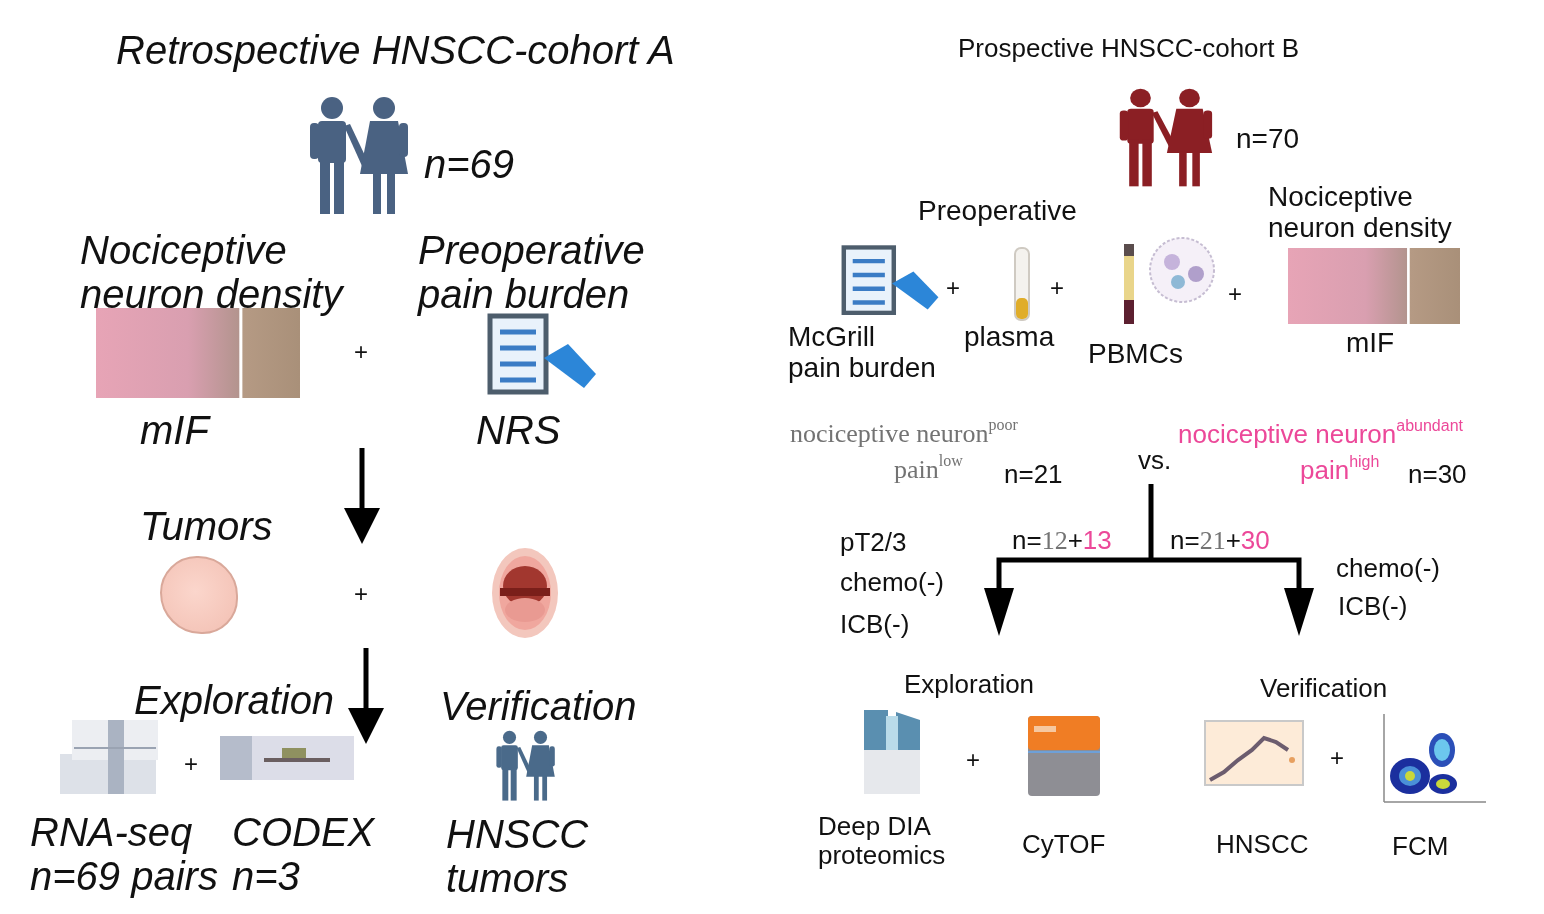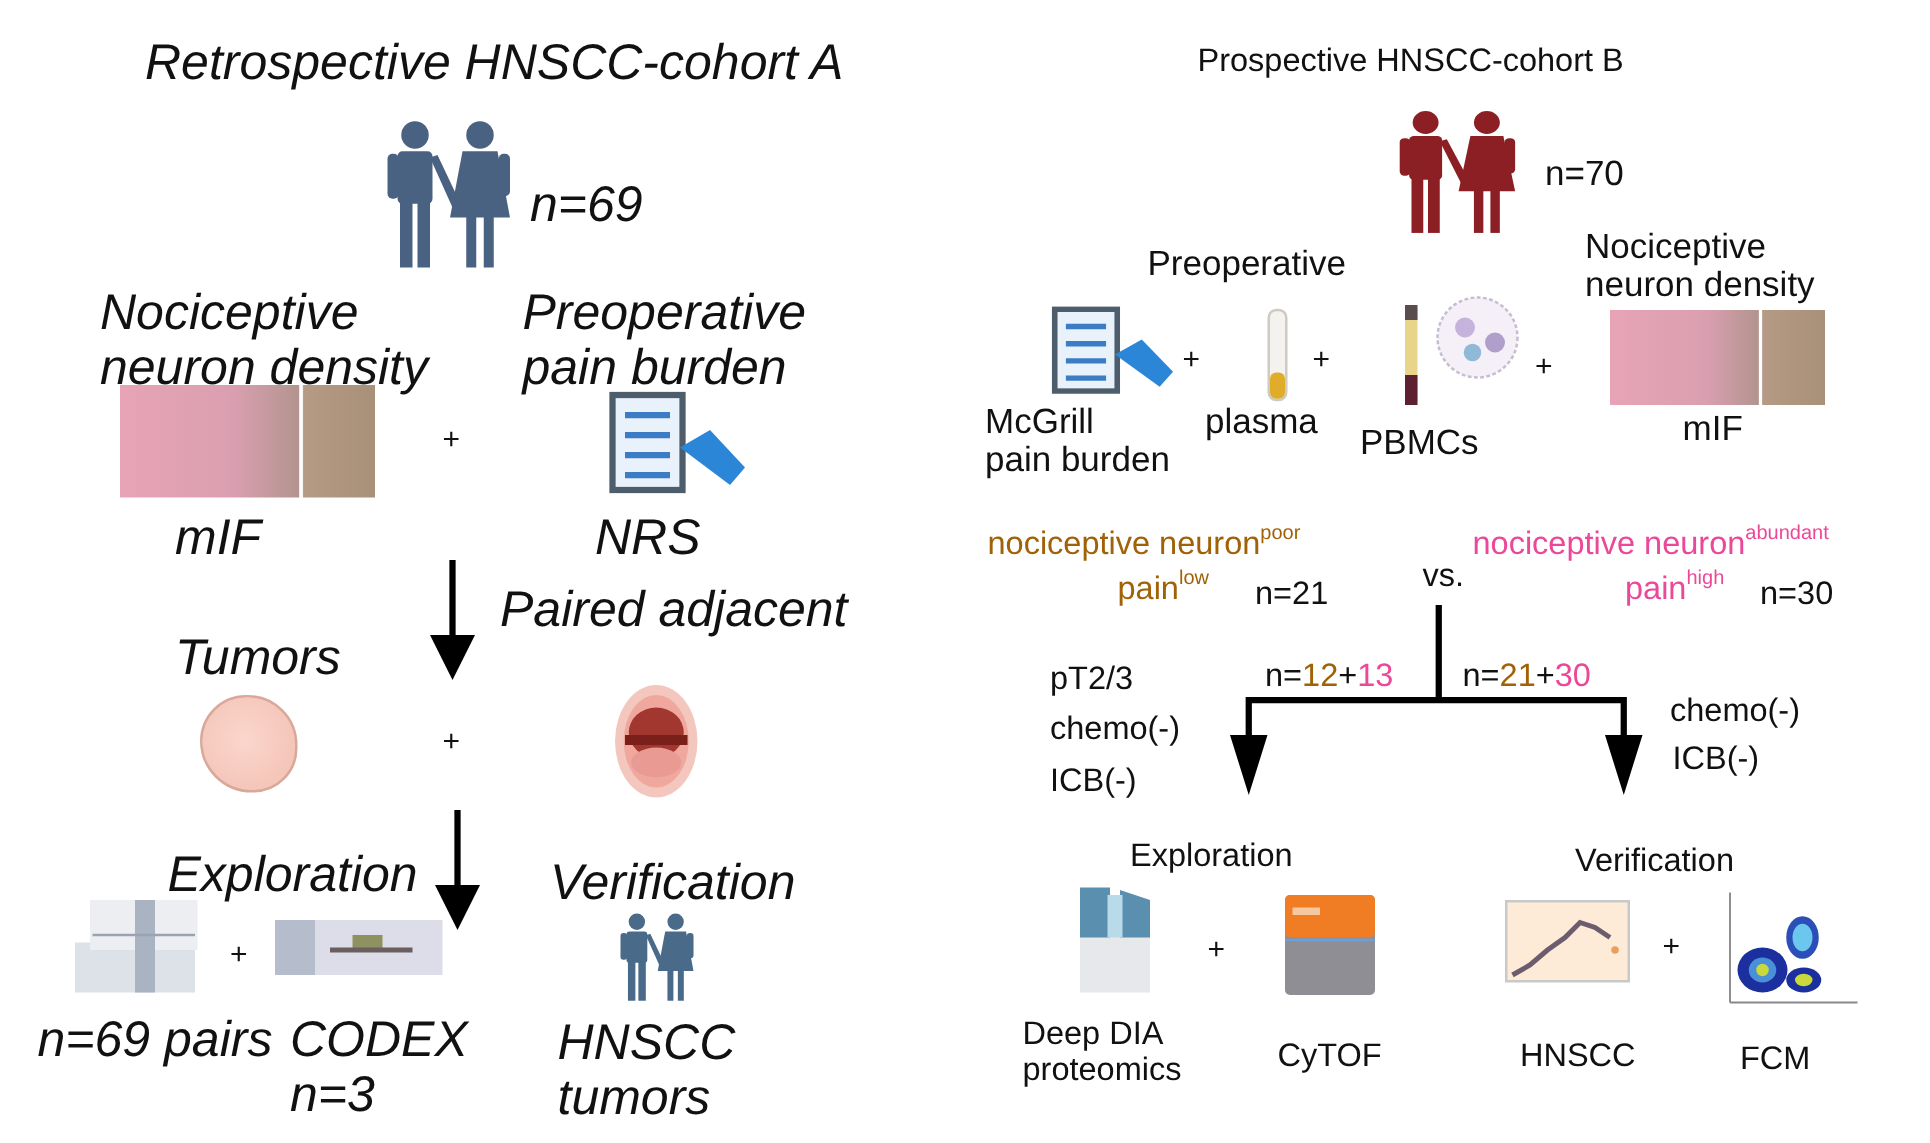--- a/index.html
+++ b/index.html
@@ -4,21 +4,21 @@
 <style>
   html, body { margin:0; padding:0; background:#ffffff; }
   body { width:1544px; height:914px; position:relative; overflow:hidden;
          font-family:"Liberation Sans", sans-serif; color:#111; }
   .t { position:absolute; white-space:nowrap; line-height:1.1; }
   .c { text-align:left; }
   .f30 { font-size:40px;font-style:italic; }
   .f28 { font-size:28px; }
   .f26 { font-size:26px; }
   .plus { position:absolute; font-size:24px; }
-  .blue { color:#a16207; }
+  .blue { color:#737373;font-family:Liberation Serif, serif; }
   .purple { color:#ec4899; }
   sup { font-size:16px; vertical-align:12px; line-height:0; }
   .ico { position:absolute; }
   svg { position:absolute; overflow:visible; }
 </style>
 </head>
 <body>
 
 <div class="t f30" style="left:116px;top:28px;">Retrospective HNSCC-cohort A</div>
 
@@ -65,21 +65,20 @@
 <div class="t f30 c" style="left:140px;top:408px;width:100px;">mIF</div>
 <div class="t f30 c" style="left:476px;top:408px;width:100px;">NRS</div>
 
 <svg style="left:340px;top:448px;" width="44" height="96">
   <line x1="22" y1="0" x2="22" y2="64" stroke="#000" stroke-width="5"></line>
   <polygon points="4,60 40,60 22,96" fill="#000"></polygon>
 </svg>
 
 <div class="t f30" style="left:140px;top:504px;">Tumors</div>
 <div class="t f30 c" style="left:400px;top:466px;width:256px;">
-  <div>Paired adjacent</div>
 </div>
 
 <div class="ico" style="left:160px;top:556px;width:74px;height:74px;border-radius:48% 52% 46% 54%;background:radial-gradient(circle at 45% 45%,#fbd6cc,#f2bfb2);border:2px solid #d9a89a;"></div>
 <div class="plus" style="left:354px;top:580px;">+</div>
 
 <svg class="ico" style="left:490px;top:546px;" width="70" height="94" viewBox="0 0 70 94">
   <ellipse cx="35" cy="47" rx="33" ry="45" fill="#f3c7bd"></ellipse>
   <ellipse cx="35" cy="47" rx="26" ry="37" fill="#f0a79e"></ellipse>
   <ellipse cx="35" cy="40" rx="22" ry="20" fill="#a2372f"></ellipse>
   <rect x="10" y="42" width="50" height="8" fill="#7a1f1a"></rect>
@@ -119,20 +118,21 @@
     <path d="M38 30 L56 70 L62 66 L44 28 Z"></path>
     <circle cx="78" cy="12" r="11"></circle>
     <path d="M64 25 L92 25 L102 78 L54 78 Z"></path>
     <rect x="93" y="27" width="9" height="34" rx="4"></rect>
     <rect x="67" y="76" width="8" height="42"></rect>
     <rect x="81" y="76" width="8" height="42"></rect>
   </g>
 </svg>
 
 <div class="t f30 c" style="left:30px;top:810px;width:180px;">
+  <div>RNA-seq</div>
   <div>n=69 pairs</div>
 </div>
 <div class="t f30 c" style="left:232px;top:810px;width:134px;">
   <div>CODEX</div>
   <div>n=3</div>
 </div>
 <div class="t f30 c" style="left:446px;top:812px;width:164px;">
   <div>HNSCC</div>
   <div>tumors</div>
 </div>

